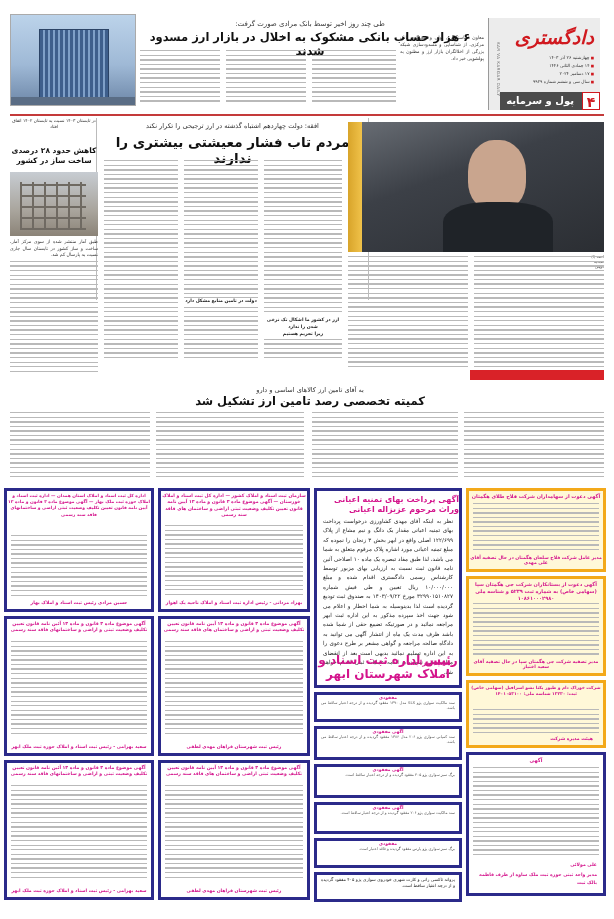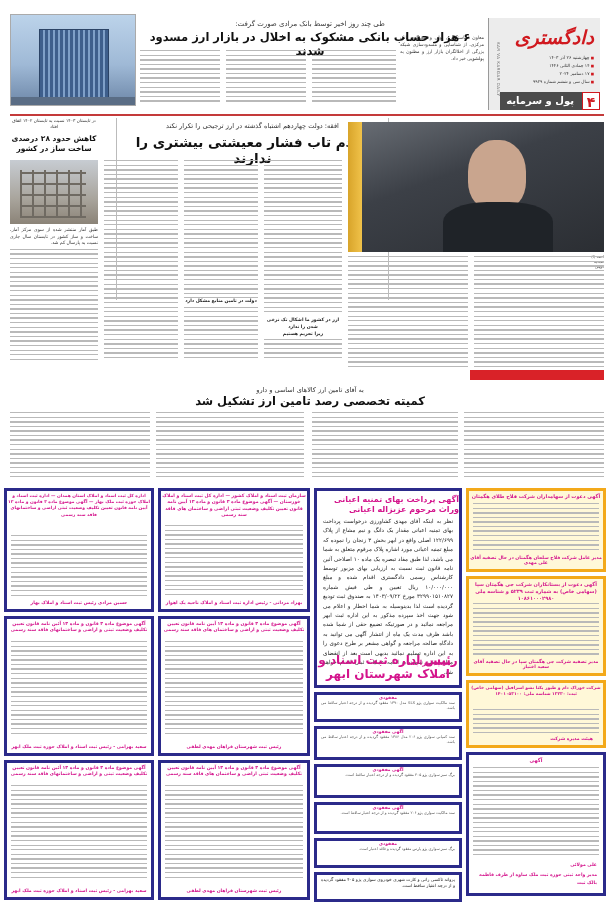--- a/index.html
+++ b/index.html
@@ -94,21 +94,21 @@
     <i></i>
   </div>
 
 <div class="abs" style="left:10px;top:14px;width:126px;height:92px;background:linear-gradient(180deg,#bcd3ea 0%,#9fb9d6 55%,#6d87a8 100%);border:1px solid #aaa">
   <div style="position:absolute;left:28px;top:14px;width:70px;height:70px;background:repeating-linear-gradient(90deg,#3e5f8c 0 3px,#7fa0c8 3px 5px);border:1px solid #2c4466"></div>
   <div style="position:absolute;left:0;bottom:0;width:100%;height:8px;background:#5a6d85"></div>
 </div>
 
 <div class="abs redline" style="left:10px;top:114px;width:594px"></div>
 
-<div class="abs" style="left:116px;top:118px;width:273px;height:182px;border-left:1px solid #bbb;border-right:1px solid #bbb">
+<div class="abs" style="left:96px;top:118px;width:273px;height:182px;border-left:1px solid #bbb;border-right:1px solid #bbb">
   <div class="kicker" style="margin-top:4px;font-size:6.6px">افقه: دولت چهاردهم اشتباه گذشته در ارز ترجیحی را تکرار نکند</div>
   <div class="headline" style="font-size:13.5px;margin-top:4px">مردم تاب فشار معیشتی بیشتری را ندارند</div>
 </div>
 <div class="abs photo" style="left:348px;top:122px;width:256px;height:130px">
   <div style="position:absolute;left:0;top:0;width:14px;height:130px;background:linear-gradient(90deg,#d8a42a,#f0c24a)"></div>
   <div style="position:absolute;left:120px;top:18px;width:58px;height:70px;border-radius:45% 45% 40% 40%;background:#c9a58e"></div>
   <div style="position:absolute;left:95px;top:80px;width:110px;height:50px;border-radius:40% 40% 0 0;background:#1f2328"></div>
 </div>
 <div class="abs" style="left:584px;top:254px;width:20px;font-size:3.8px;color:#555">احمد (ا) صبحیه کوهی</div>
 
@@ -302,21 +302,21 @@
     <i></i>
     <i></i>
     <i></i>
     <i></i>
     <i></i>
     <i></i>
   </div>
 
 <div class="abs" style="left:10px;top:118px;width:88px;height:260px">
   <div class="kicker" style="font-size:4.4px;line-height:6px">در تابستان ۱۴۰۳ نسبت به تابستان ۱۴۰۲ اتفاق افتاد</div>
-  <div class="headline" style="font-size:7.5px;line-height:10px;margin-top:4px">کاهش حدود ۲۸ درصدی ساخت ساز در کشور</div>
+  <div class="headline" style="font-size:7.5px;line-height:10px;margin-top:16px">کاهش حدود ۲۸ درصدی ساخت ساز در کشور</div>
   <div style="margin-top:6px;height:64px;background:linear-gradient(180deg,#c7ccd2 0%,#a9a59d 60%,#8b8377 100%);position:relative">
     <div style="position:absolute;left:10px;top:10px;width:66px;height:48px;background:repeating-linear-gradient(0deg,#6f6a62 0 2px,transparent 2px 11px),repeating-linear-gradient(90deg,#6f6a62 0 2px,transparent 2px 12px)"></div>
   </div>
   <div class="txt" style="margin-top:3px;font-size:4.6px;line-height:6.6px;color:#333">طبق آمار منتشر شده از سوی مرکز آمار، ساخت و ساز کشور در تابستان سال جاری نسبت به پارسال کم شد.</div>
   <div class="lines" style="position:relative;width:100%;height:120px;margin-top:2px">
       <i></i>
       <i></i>
       <i></i>
       <i></i>
       <i></i>

